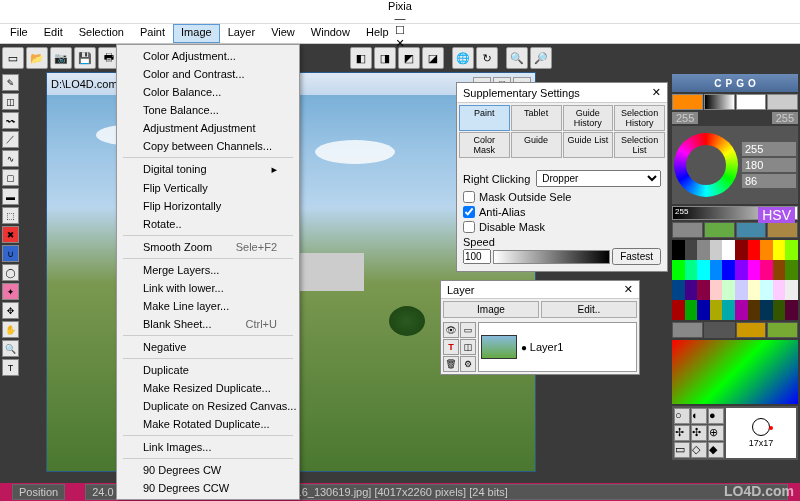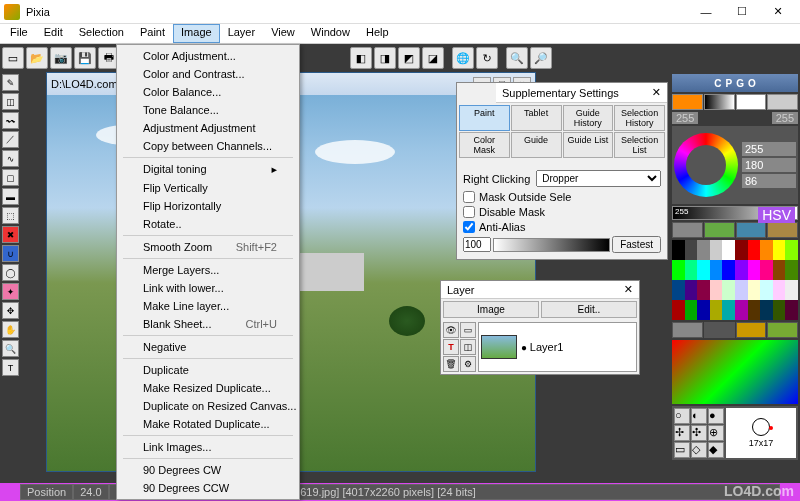--- a/index.html
+++ b/index.html
@@ -1,18 +1,18 @@
 <!DOCTYPE html>
 <html><head>
 <meta charset="utf-8">
 <style>
 * { box-sizing: border-box; margin: 0; padding: 0; font-family: "Segoe UI", Tahoma, sans-serif; font-size: 11px; }
 body { width: 800px; height: 501px; background: #fff; overflow: hidden; position: relative; }
 
-.titlebar { height: 24px; background: #fff; display: flex; align-items: center; padding: 0 4px; border-bottom: 1px solid #ddd; }
+.titlebar { height: 24px; background: #fff; display: flex; align-items: center; padding: 0 4px; border-bottom: 1px solid #ddd; flex-direction: column; }
 .titlebar .icon { width: 16px; height: 16px; background: linear-gradient(135deg, #f80, #8a0); border-radius: 2px; margin-right: 6px; }
 .titlebar .title { flex: 1; }
 .titlebar .winbtn { width: 36px; height: 20px; display: flex; align-items: center; justify-content: center; }
 
 .menubar { height: 20px; background: #fff; display: flex; padding: 0 2px; border-bottom: 1px solid #ccc; }
 .menubar .menu { padding: 2px 8px; cursor: default; }
 .menubar .menu.active { background: #cde4f7; border: 1px solid #5a99d6; padding: 1px 7px; }
 
 .toolbar-row { height: 28px; background: #3a3a3a; display: flex; align-items: center; padding: 2px; gap: 2px; }
 .toolbar-row .tbtn { width: 22px; height: 22px; background: #e8e8e8; border: 1px solid #999; border-radius: 2px; display: flex; align-items: center; justify-content: center; }
@@ -62,21 +62,21 @@
 
 
 .dropdown { position: absolute; top: 44px; left: 116px; width: 184px; background: #f0f0f0; border: 1px solid #999; box-shadow: 2px 2px 4px rgba(0,0,0,0.3); z-index: 100; padding: 2px; }
 .dropdown .item { padding: 3px 20px 3px 24px; cursor: default; white-space: nowrap; display: flex; }
 .dropdown .item .shortcut { margin-left: auto; color: #666; }
 .dropdown .item .arrow { margin-left: auto; }
 .dropdown hr { border: none; border-top: 1px solid #ccc; margin: 2px 4px; }
 
 
 .supp-dialog { position: absolute; top: 82px; left: 456px; width: 212px; background: #f0f0f0; border: 1px solid #888; z-index: 50; }
-.supp-title { height: 20px; background: #fff; display: flex; align-items: center; padding: 0 6px; font-size: 10px; border-bottom: 1px solid #ccc; margin-left: 39px; }
+.supp-title { height: 20px; background: #fff; display: flex; align-items: center; padding: 0 6px; font-size: 10px; border-bottom: 1px solid #ccc; }
 .supp-title .x { margin-left: auto; }
 .supp-tabs { display: grid; grid-template-columns: repeat(4, 1fr); gap: 1px; padding: 2px; }
 .supp-tabs .tab { background: #e8e8e8; border: 1px solid #aaa; padding: 2px 2px; text-align: center; font-size: 9px; cursor: default; }
 .supp-tabs .tab.active { background: #cde4f7; border-color: #5a99d6; }
 .supp-body { padding: 6px; }
 .supp-row { display: flex; align-items: center; gap: 6px; margin: 4px 0; }
 .supp-row select { flex: 1; font-size: 10px; padding: 1px; }
 .supp-chk { display: flex; align-items: center; gap: 4px; margin: 3px 0; }
 .supp-chk input { width: 12px; height: 12px; }
 .speed-row { display: flex; align-items: center; gap: 2px; }
@@ -89,21 +89,21 @@
 .layer-title { height: 18px; background: #fff; display: flex; align-items: center; padding: 0 6px; font-size: 10px; border-bottom: 1px solid #ccc; }
 .layer-title .x { margin-left: auto; }
 .layer-tabs { display: flex; gap: 2px; padding: 2px; }
 .layer-tabs .ltab { flex: 1; background: #e8e8e8; border: 1px solid #aaa; padding: 2px; text-align: center; font-size: 10px; }
 .layer-body { display: flex; padding: 2px; gap: 2px; }
 .layer-tools { display: grid; grid-template-columns: repeat(2, 16px); gap: 1px; }
 .layer-tools .lt { width: 16px; height: 16px; background: #e8e8e8; border: 1px solid #999; font-size: 9px; display: flex; align-items: center; justify-content: center; }
 .layer-list { flex: 1; background: #fff; border: 1px solid #999; padding: 2px; display: flex; align-items: center; gap: 4px; min-height: 32px; }
 .layer-thumb { width: 36px; height: 24px; background: linear-gradient(#8bd, #6a4); border: 1px solid #333; }
 
-.statusbar { position: absolute; bottom: 0; left: 0; right: 0; height: 18px; background: #d946ef; color: #ccc; display: flex; align-items: center; font-size: 10px; padding: 0 20px; gap: 0; }
+.statusbar { position: absolute; bottom: 0; left: 0; right: 0; height: 18px; background: #be185d; color: #ccc; display: flex; align-items: center; font-size: 10px; padding: 0 12px; gap: 20px; }
 .statusbar .cell { background: #555; padding: 1px 6px; border: 1px solid #666; }
 
 .watermark { position: absolute; bottom: 2px; right: 6px; color: rgba(255,255,255,0.6); font-size: 14px; font-weight: bold; z-index: 200; pointer-events: none; }
 </style>
 </head>
 <body>
 
 <div class="titlebar">
   <div class="icon"></div>
   <div class="title">Pixia</div>
@@ -319,21 +319,21 @@
     </div>
     <div class="item">
       <span>Flip Horizontally</span>
     </div>
     <div class="item">
       <span>Rotate..</span>
     </div>
     <hr>
     <div class="item">
       <span>Smooth Zoom</span>
-      <span class="shortcut">Shift+F2</span>
+      <span class="shortcut">Sele+F2</span>
     </div>
     <hr>
     <div class="item">
       <span>Merge Layers...</span>
     </div>
     <div class="item">
       <span>Link with lower...</span>
     </div>
     <div class="item">
       <span>Make Line layer...</span>
@@ -393,28 +393,29 @@
       <select>
         <option>Dropper</option>
       </select>
     </div>
     <div id="supp-chks">
         <div class="supp-chk">
           <input type="checkbox" style="">
           <span>Mask Outside Sele</span>
         </div>
         <div class="supp-chk">
+          <input type="checkbox" checked="" style="">
+          <span>Anti-Alias</span>
+        </div>
+        <div class="supp-chk">
           <input type="checkbox" style="">
           <span>Disable Mask</span>
         </div>
-        <div class="supp-chk">
-          <input type="checkbox" checked="" style="">
-          <span>Anti-Alias</span>
-        </div>
-      </div>
+      </div>
+    <div>Speed</div>
     <div class="speed-row">
       <input type="text" value="100" style="">
       <div class="speed-bar"></div>
       <button>Fastest</button>
     </div>
   </div>
 </div>
 
 <div class="layer-dialog">
   <div class="layer-title">

